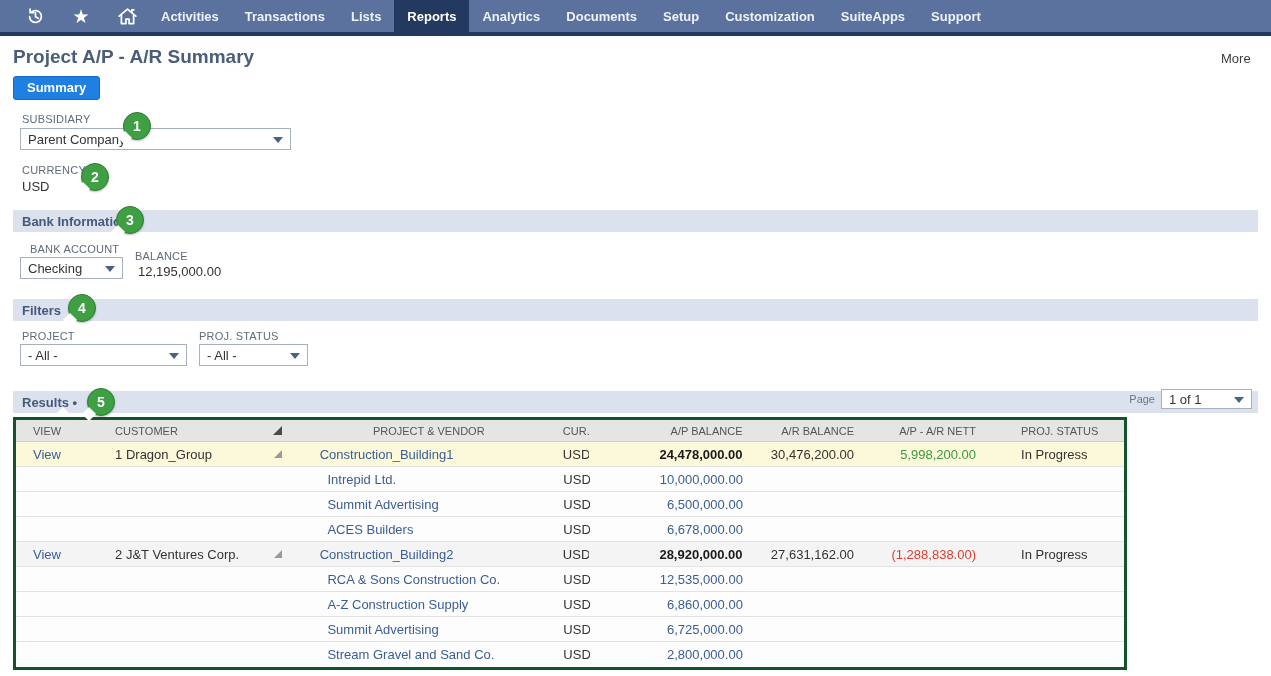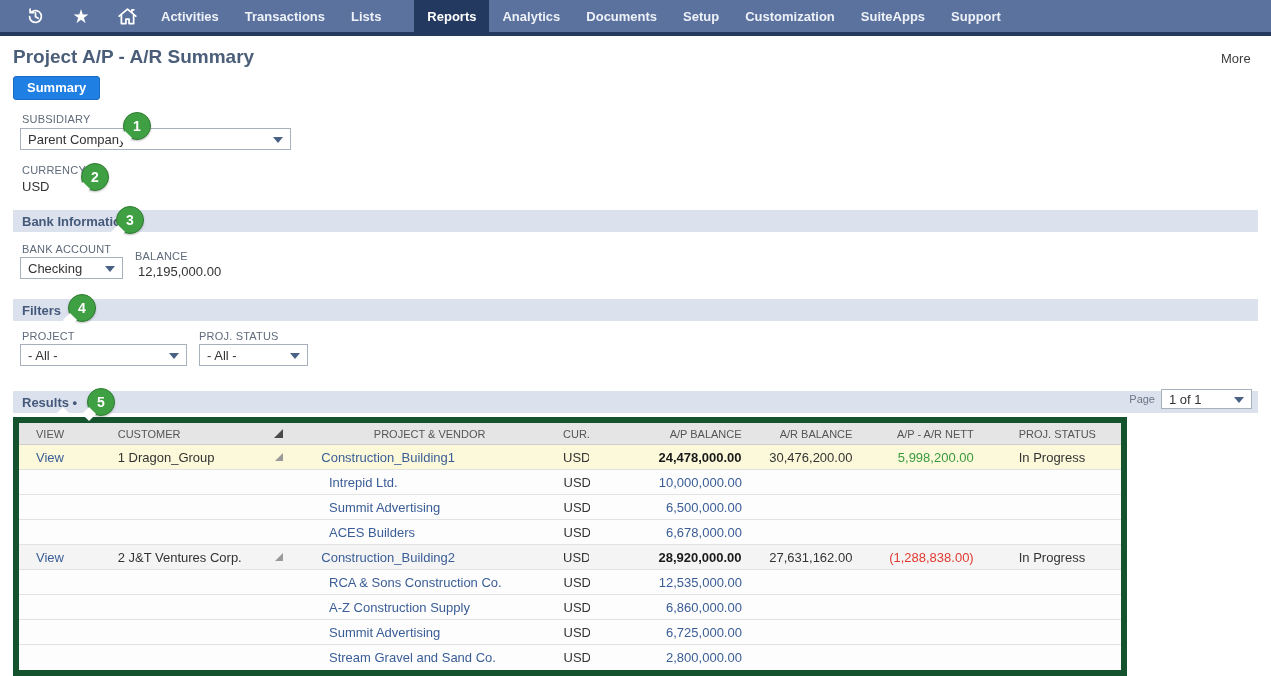--- a/index.html
+++ b/index.html
@@ -12,21 +12,21 @@
             background:var(--nav-bg,#5b729e); display:flex; align-items:stretch; }
   .navbar::after { content:""; position:absolute; left:0; bottom:0; width:100%; height:4px;
                    background:var(--nav-active,#24395f); }
   .nav-icons { display:flex; align-items:center; padding:0 10px 3px 24px; gap:24px; }
   .nav-icon { color:#fff; display:flex; align-items:center; justify-content:center; width:22px; height:22px; cursor:pointer; }
   .nav-icon svg { display:block; }
   .nav-icon.star { font-size:19px; line-height:19px; }
   #nav-items { display:flex; align-items:stretch; }
   .nav-item { display:flex; align-items:center; padding:0 13px 3px 13px; color:#eef2f8;
               font-size:13px; font-weight:bold; cursor:pointer; position:relative; z-index:2; }
-  .nav-item.active { background:var(--nav-active,#24395f); color:#fff;margin-left:20px; }
+  .nav-item.active { background:var(--nav-active,#24395f); color:#fff; }
 
   
   .page-title { position:absolute; left:13px; top:46px; font-size:19px; font-weight:bold; color:#4a5e79; }
   .more-link { position:absolute; left:1221px; top:51px; font-size:13px; color:#3c3c3c; cursor:pointer; }
   .refresh-btn { position:absolute; left:13px; top:76px; background:var(--accent,#1f7fe3);
                  border:1px solid #186bc2; border-radius:3px; color:#fff; font-weight:bold;
                  font-size:13px; padding:3px 13px 4px; cursor:pointer; font-family:inherit; }
 
   
   .field-label { position:absolute; font-size:11px; color:#5f6b7a; letter-spacing:.2px; }
@@ -52,21 +52,21 @@
   .badge::after { content:""; position:absolute; left:-4px; bottom:-4px; width:10px; height:10px;
                   background:#fff; transform:rotate(45deg); }
   .badge span { position:relative; z-index:2; }
 
   
   .page-ctrl { position:absolute; right:6px; top:0; height:16px; display:flex; align-items:center; gap:6px; }
   .page-ctrl .plabel { font-size:11px; color:#6c7685; }
   .page-ctrl .select { position:relative; width:91px; height:20px; }
 
   
-  .rtable { position:absolute; left:13px; top:417px; width:1114px; border:6px solid #14532d; background:#0369a1; }
+  .rtable { position:absolute; left:13px; top:417px; width:1114px; border:3px solid #14532d; background:#0369a1; }
   .thead { display:flex; height:22px; background:#e5e5e5; border-bottom:1px solid #cfcfcf;
            align-items:center; font-size:11px; color:#555; }
   .trow { display:flex; height:25px; align-items:center; font-size:13px; color:#333;
           border-bottom:1px solid #e2e2e2; background:#fdfdfd; }
   .trow:last-child { border-bottom:none; }
   .trow.yellow { background:var(--hl,#fbf9d9); }
   .trow.gray { background:#f4f4f4; }
   .cell { overflow:hidden; white-space:nowrap; }
   .c-view    { width:87px;  padding-left:17px; }
   .c-cust    { width:225px; padding-left:21px; padding-right:13px; display:flex; align-items:center; justify-content:space-between; }
@@ -142,21 +142,21 @@
       <span>2</span>
     </div>
 
   <div class="section-bar" style="top:210px;">
     <span class="section-title">Bank Information</span>
   </div>
   <div class="badge" style="left:116px; top:206px;">
       <span>3</span>
     </div>
 
-  <span class="field-label" style="left:22px; top:243px;">BANK ACCOUNT</span>
+  <span class="field-label" style="left:30px; top:243px;">BANK ACCOUNT</span>
   <div class="select" style="left:20px; top:257px; width:103px;">
     <span>Checking</span>
     <span class="arrow"></span>
   </div>
   <span class="field-label" style="left:135px; top:250px;">BALANCE</span>
   <span class="field-value" style="left:138px; top:264px;">12,195,000.00</span>
 
   <div class="section-bar" style="top:299px;">
     <span class="section-title">Filters</span>
   </div>

